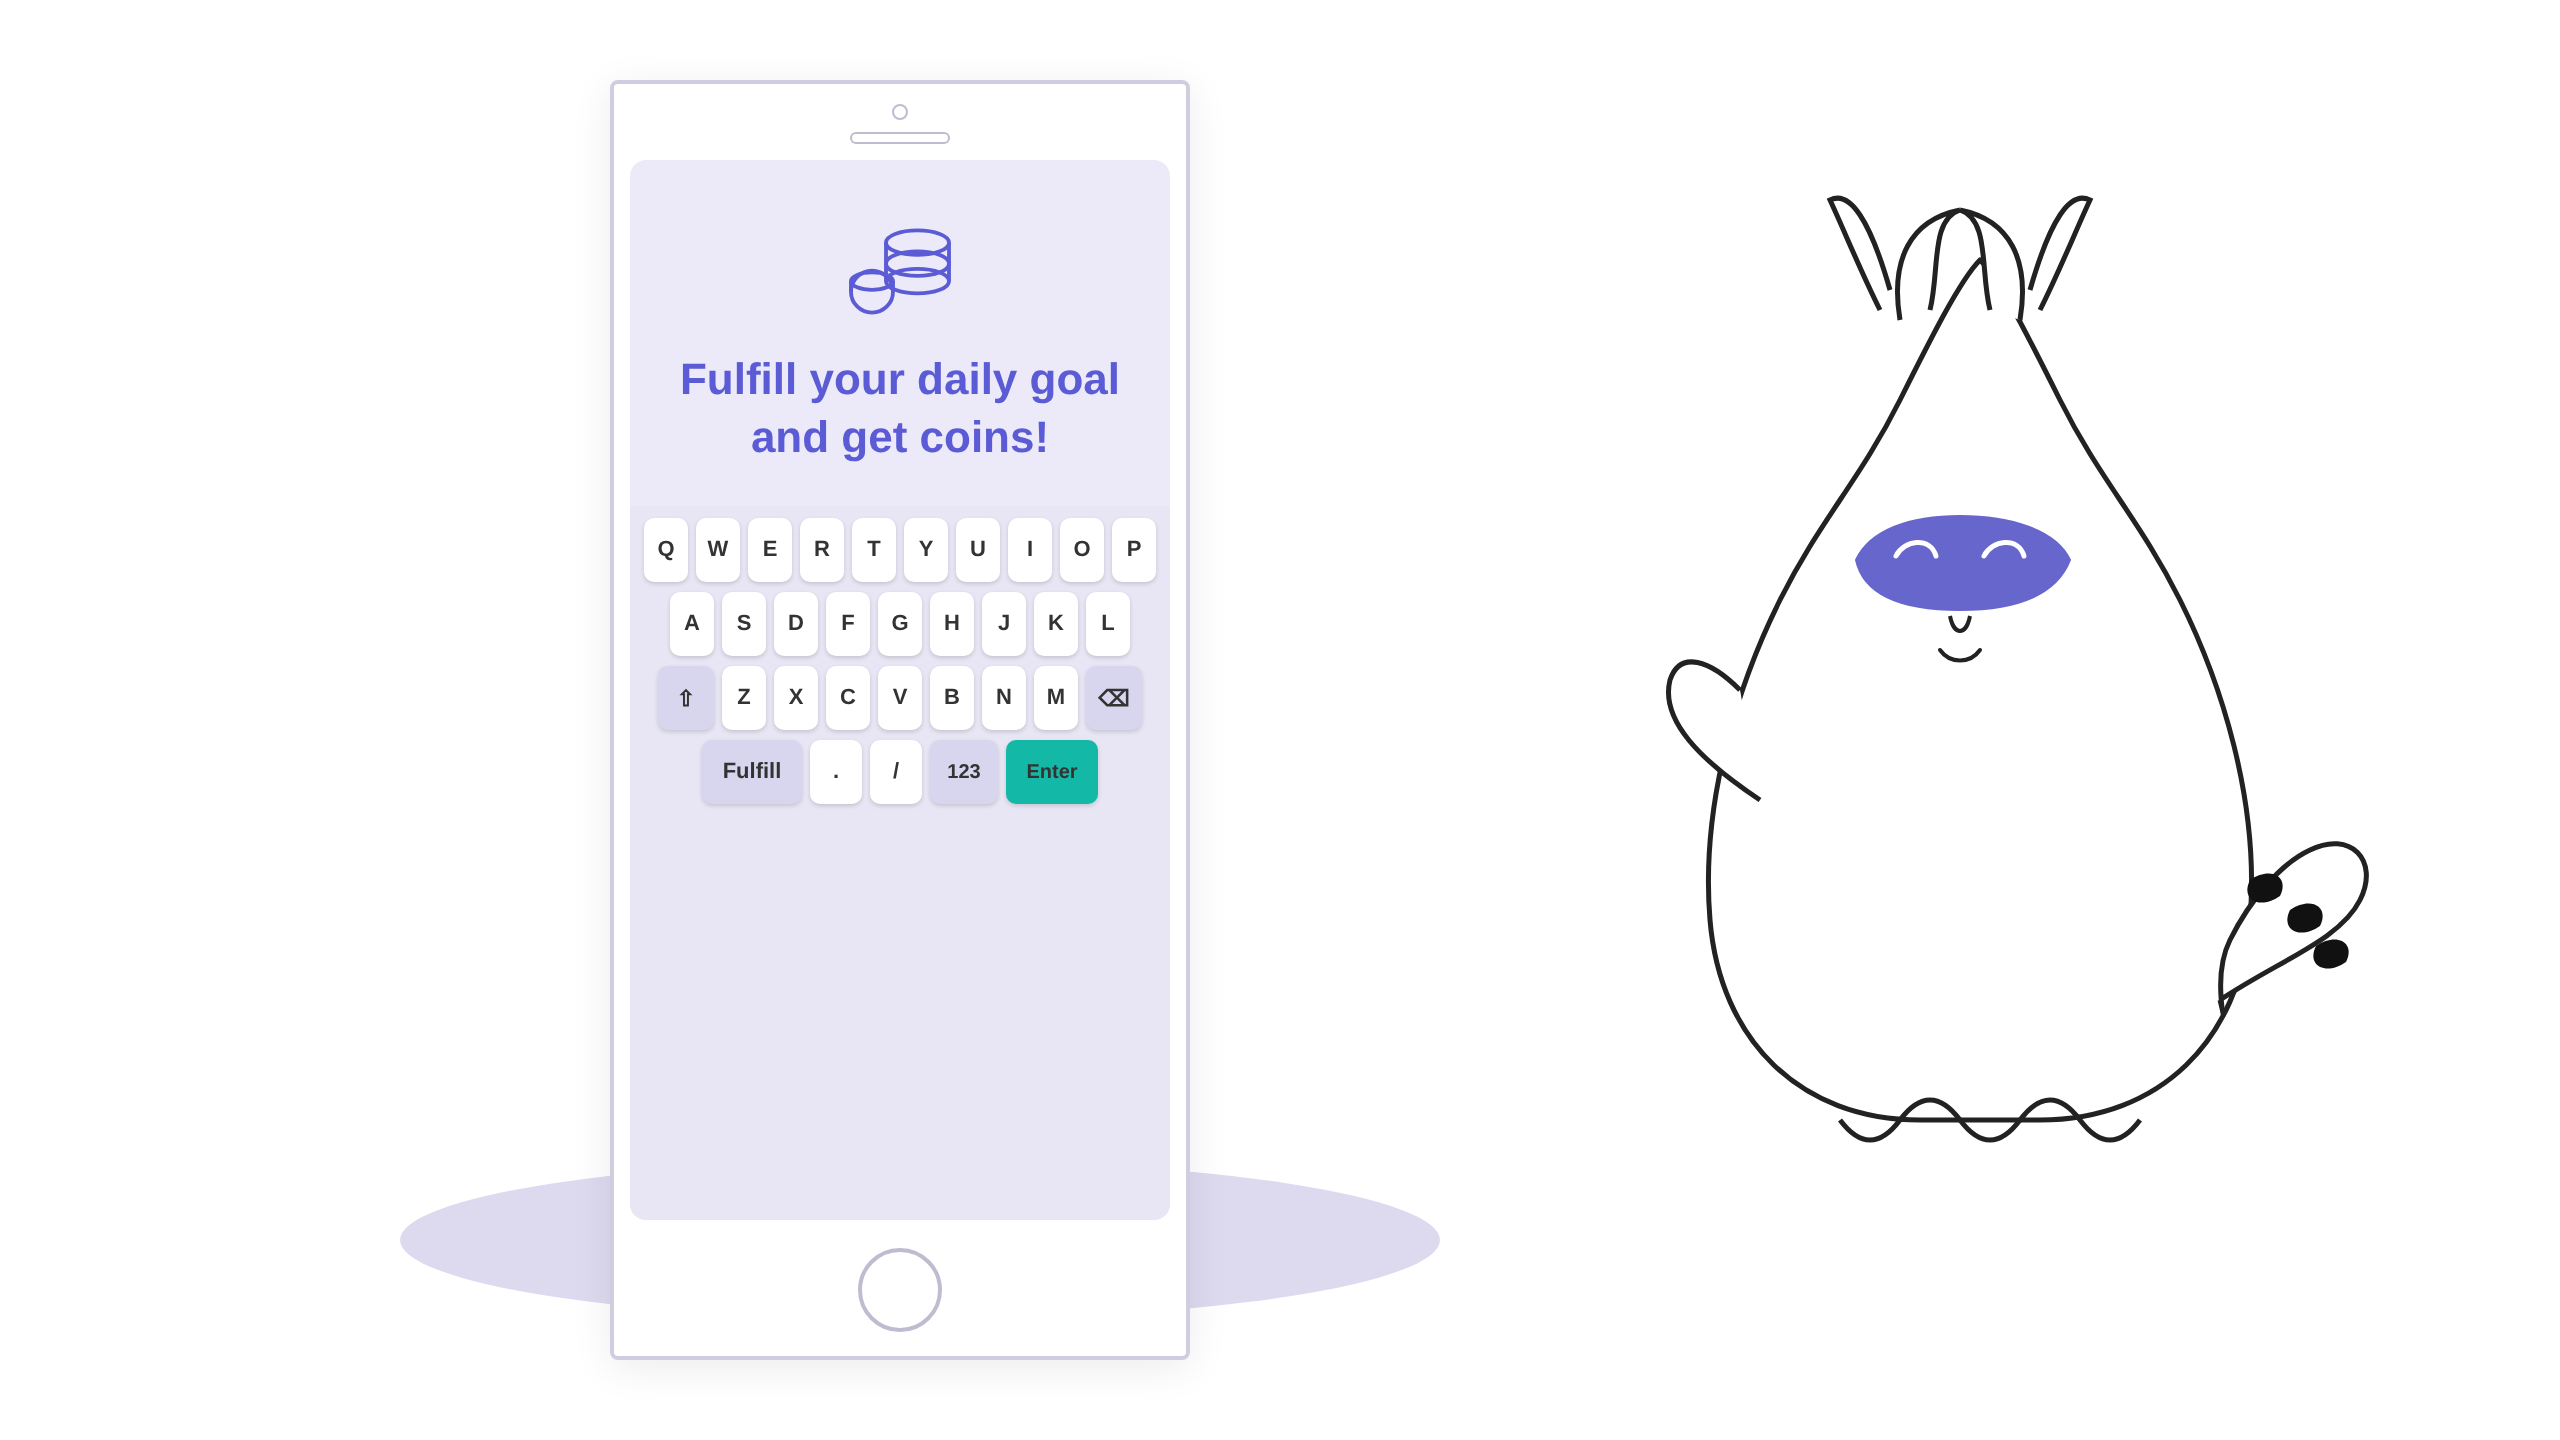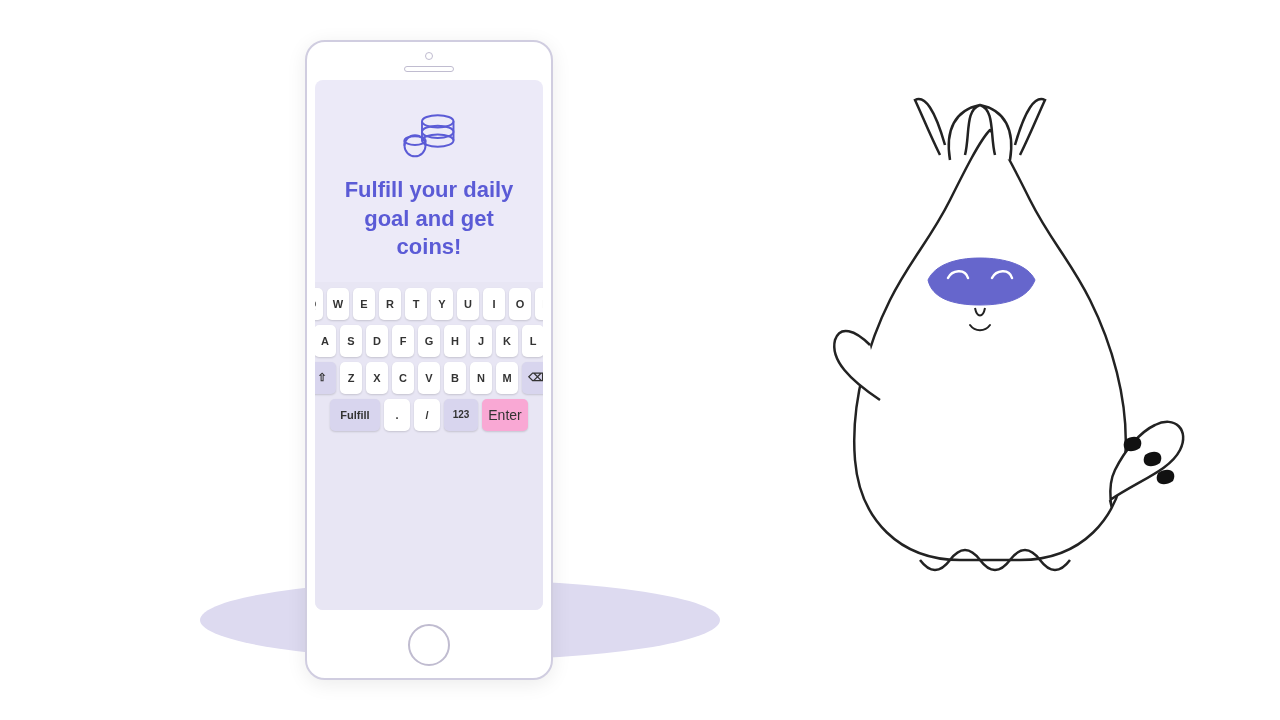--- a/index.html
+++ b/index.html
@@ -22,25 +22,25 @@
       background: #dddaf0;
       border-radius: 50%;
       z-index: 0;
     }
 
     
     .phone {
       position: absolute;
       left: 305px;
       top: 40px;
-      width: 248px;
+      width: 290px;
       height: 640px;
       background: #ffffff;
       border: 2.5px solid #d0cde0;
-      border-radius: 20px;
+      border-radius: 4px;
       z-index: 2;
       box-shadow: 0 4px 20px rgba(0,0,0,0.08);
     }
 
     
     .phone-top {
       display: flex;
       flex-direction: column;
       align-items: center;
       padding-top: 10px;
@@ -130,24 +130,24 @@
       background: #d8d5ee;
       min-width: 28px;
     }
     .kb-key.search-key {
       background: #d8d5ee;
       min-width: 50px;
       font-size: 11px;
       font-weight: 600;
     }
     .kb-key.enter-key {
-      background: #f9a8d4;
+      background: #14b8a6;
       min-width: 46px;
-      font-size: 14px;
-      font-weight: 400;
+      font-size: 10px;
+      font-weight: 700;
     }
     .kb-key.num-key {
       background: #d8d5ee;
       min-width: 34px;
       font-size: 10px;
     }
     .kb-key.dot-key {
       min-width: 26px;
     }
     .kb-key.slash-key {

